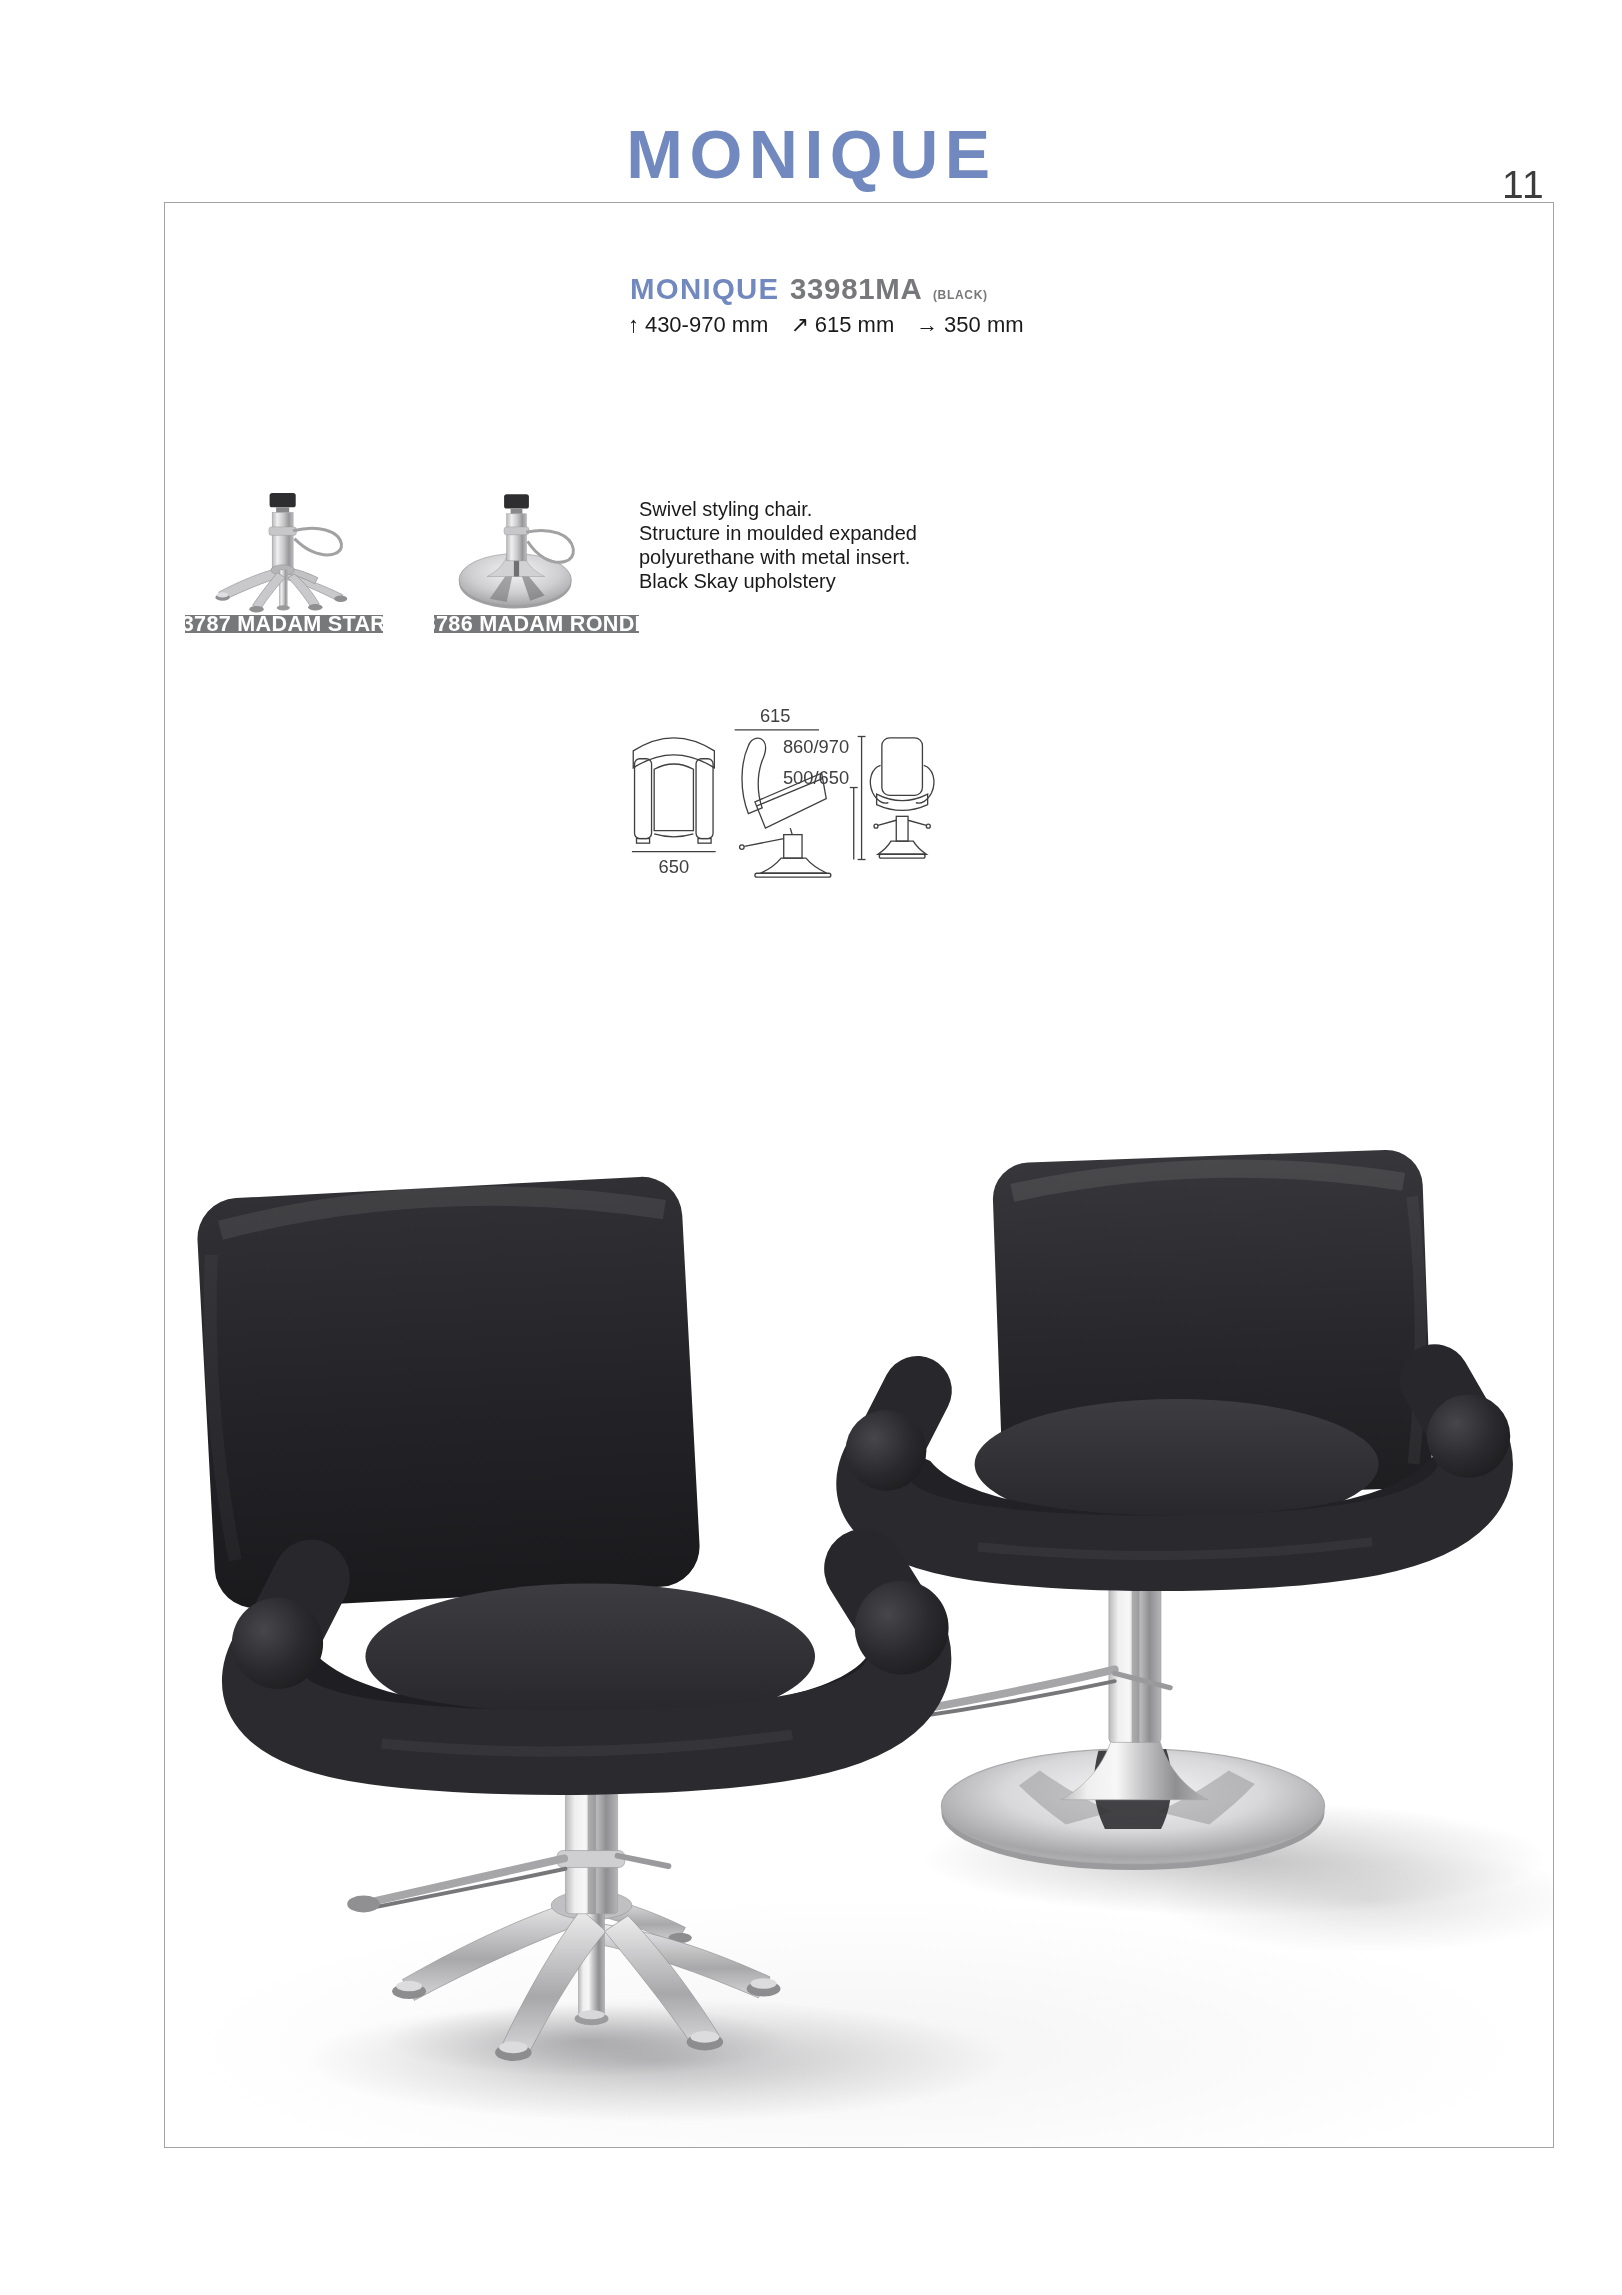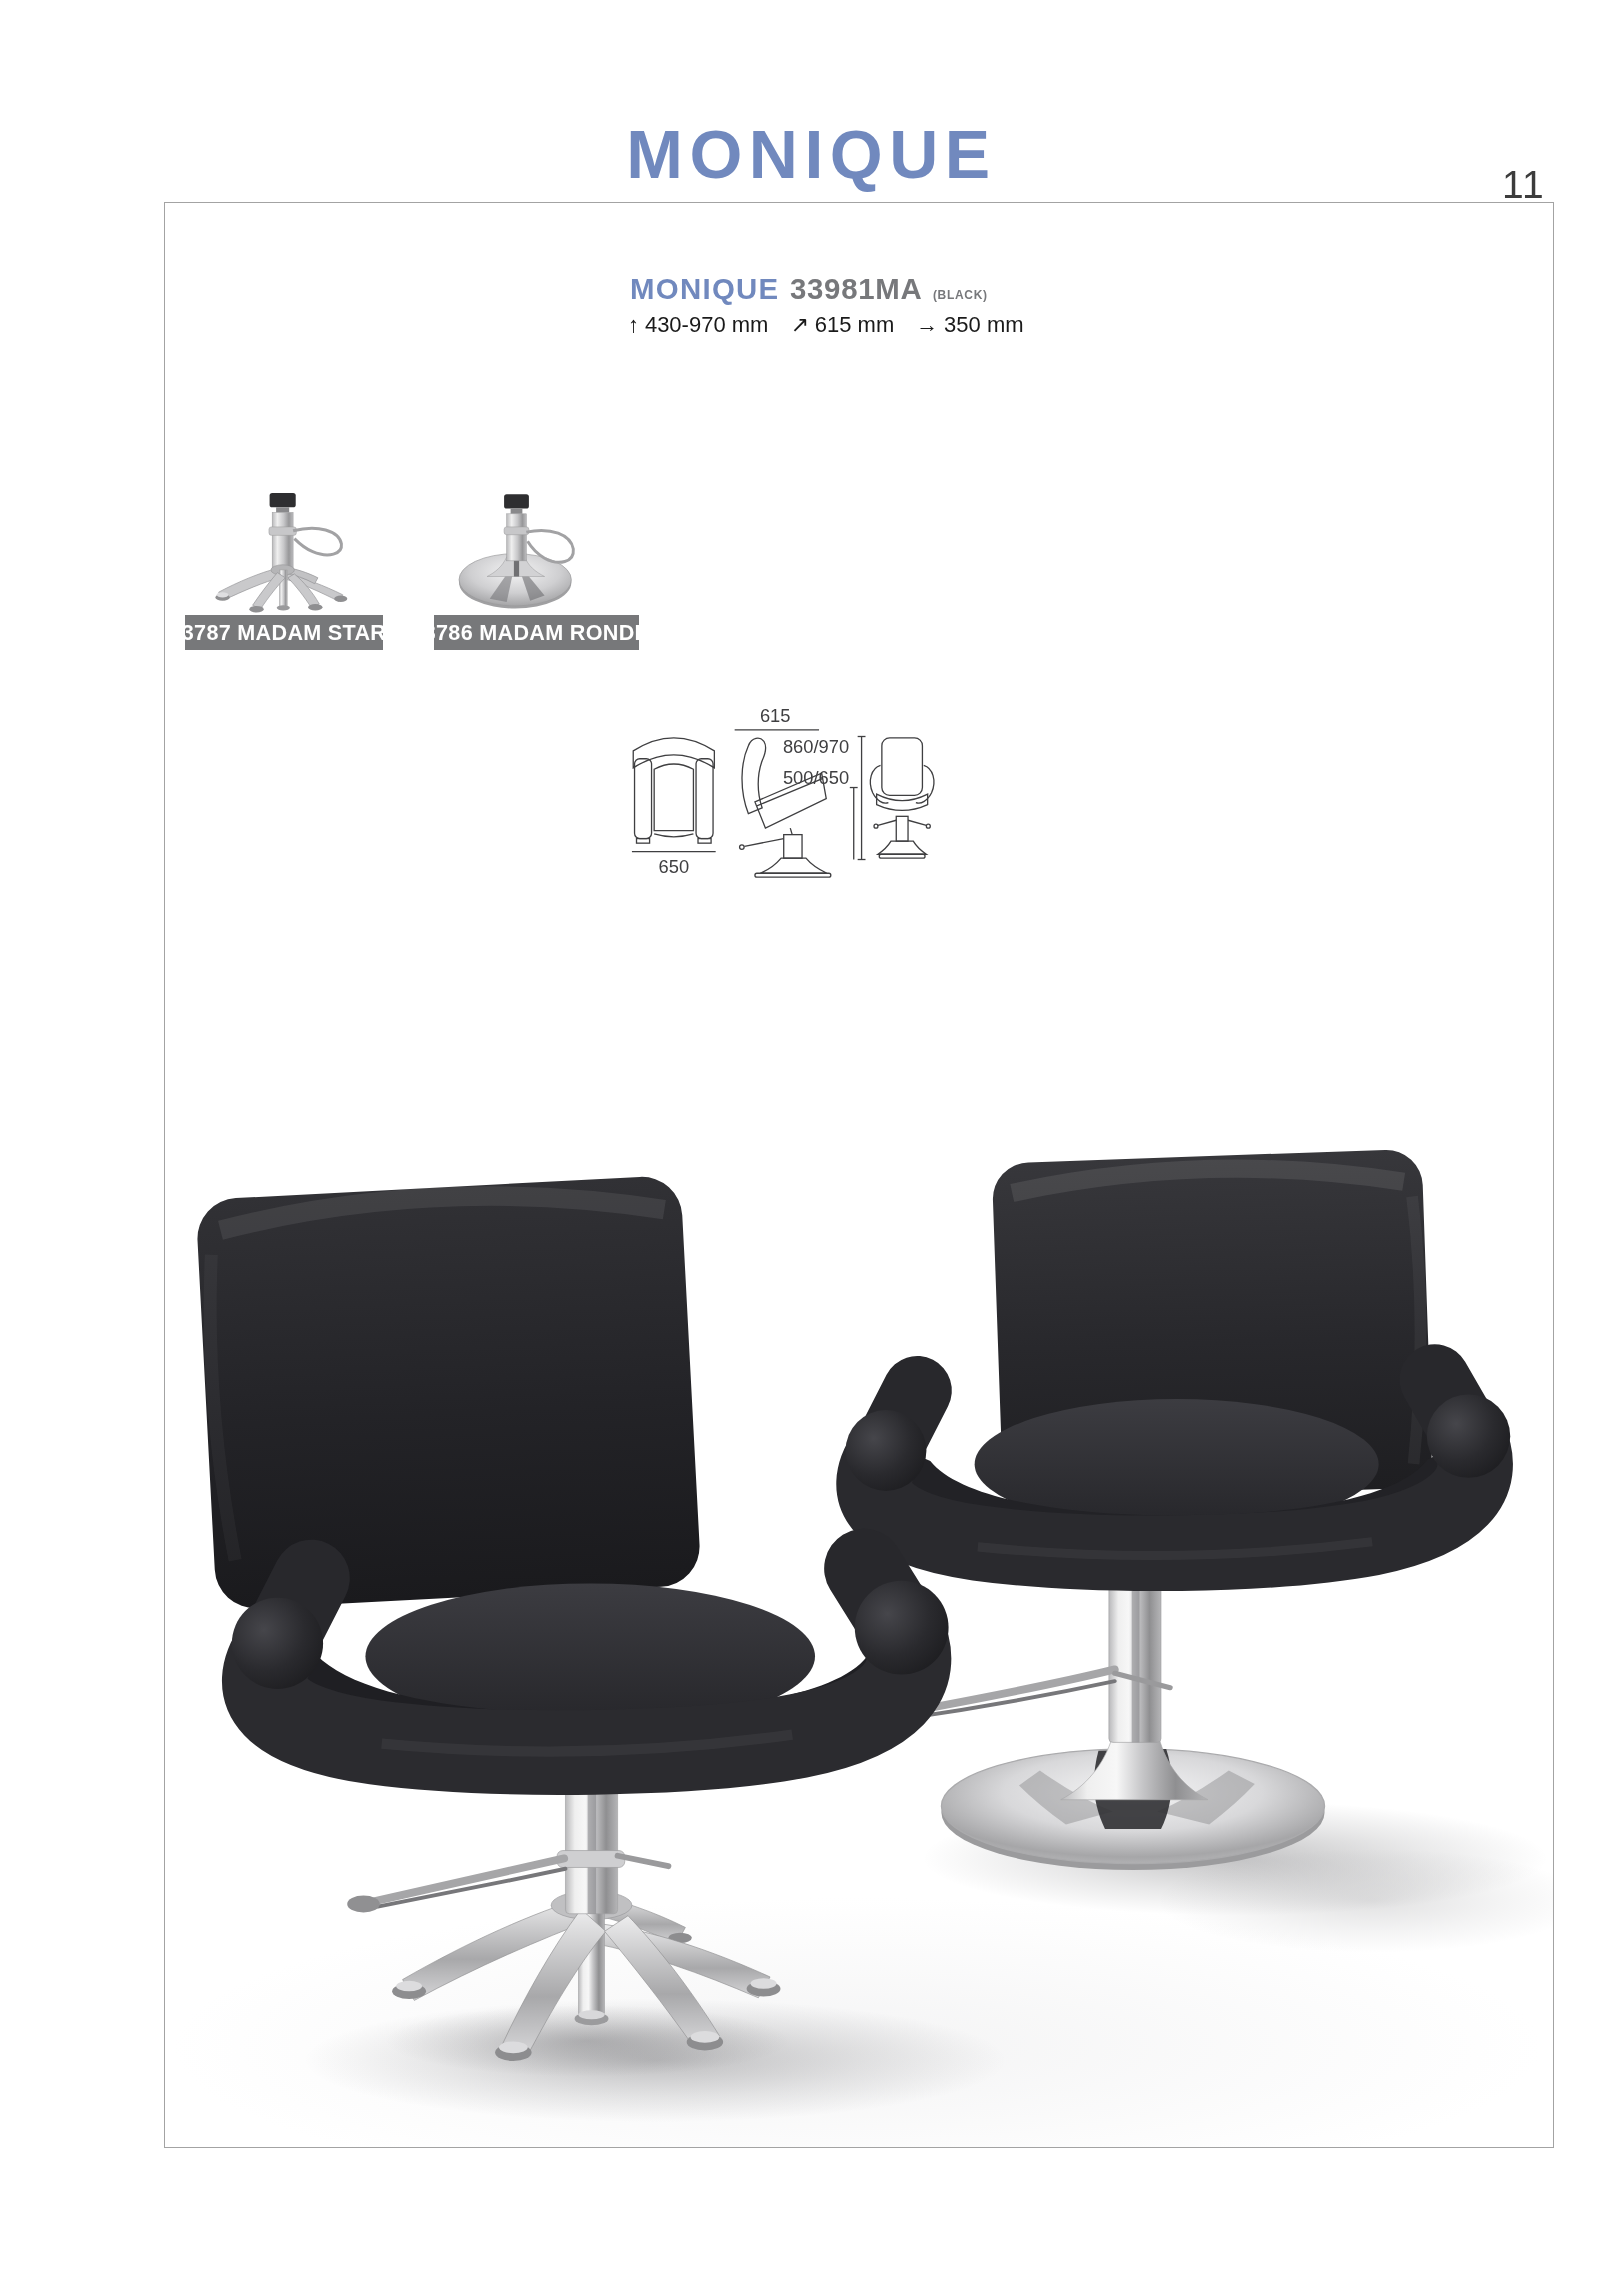--- a/index.html
+++ b/index.html
@@ -43,21 +43,21 @@
   .desc{
     position:absolute;left:639px;width:406px;
     font-size:20px;line-height:24px;color:var(--text-dark);white-space:pre-line;
   }
   .desc-it{top:359px;}
   .desc-en{top:497px;}
   .base-figure{position:absolute;}
   .fig-star{left:208px;top:489px;width:148px;height:128px;}
   .fig-ronde{left:449px;top:489px;width:135px;height:128px;}
   .base-label{
-    position:absolute;height:35px;background:var(--label-gray);
+    position:absolute;height:18px;background:var(--label-gray);
     display:flex;align-items:center;justify-content:center;
     color:#ffffff;font-size:21.6px;font-weight:700;letter-spacing:0.3px;white-space:nowrap;
   }
   .label-star{left:185px;top:615px;width:198px;}
   .label-ronde{left:434px;top:615px;width:205px;}
   .tech-drawings{position:absolute;left:628px;top:701px;width:458px;height:177px;}
   .tech-drawings text{
     font-family:"Liberation Sans","DejaVu Sans",sans-serif;
     fill:#3f3f41;font-size:28px;
   }
@@ -87,20 +87,24 @@
     <span class="dim-item">
       <span class="dim-icon">↗</span>
       <span>615 mm</span>
     </span>
     <span class="dim-item">
       <span class="dim-icon">→</span>
       <span>350 mm</span>
     </span>
   </div>
 
+  <div class="desc desc-en">Swivel styling chair.
+Structure in moulded expanded
+polyurethane with metal insert.
+Black Skay upholstery</div>
 
   <svg class="base-figure fig-star" viewBox="0 0 226 196">
     <defs>
       <linearGradient id="sbChrome" x1="0" y1="0" x2="1" y2="0">
         <stop offset="0" stop-color="#b9b9bb"></stop>
           <stop offset="0.25" stop-color="#efefef"></stop>
         <stop offset="0.55" stop-color="#c7c7c9"></stop>
           <stop offset="0.8" stop-color="#979799"></stop>
         <stop offset="1" stop-color="#bcbcbe"></stop>
       </linearGradient>

